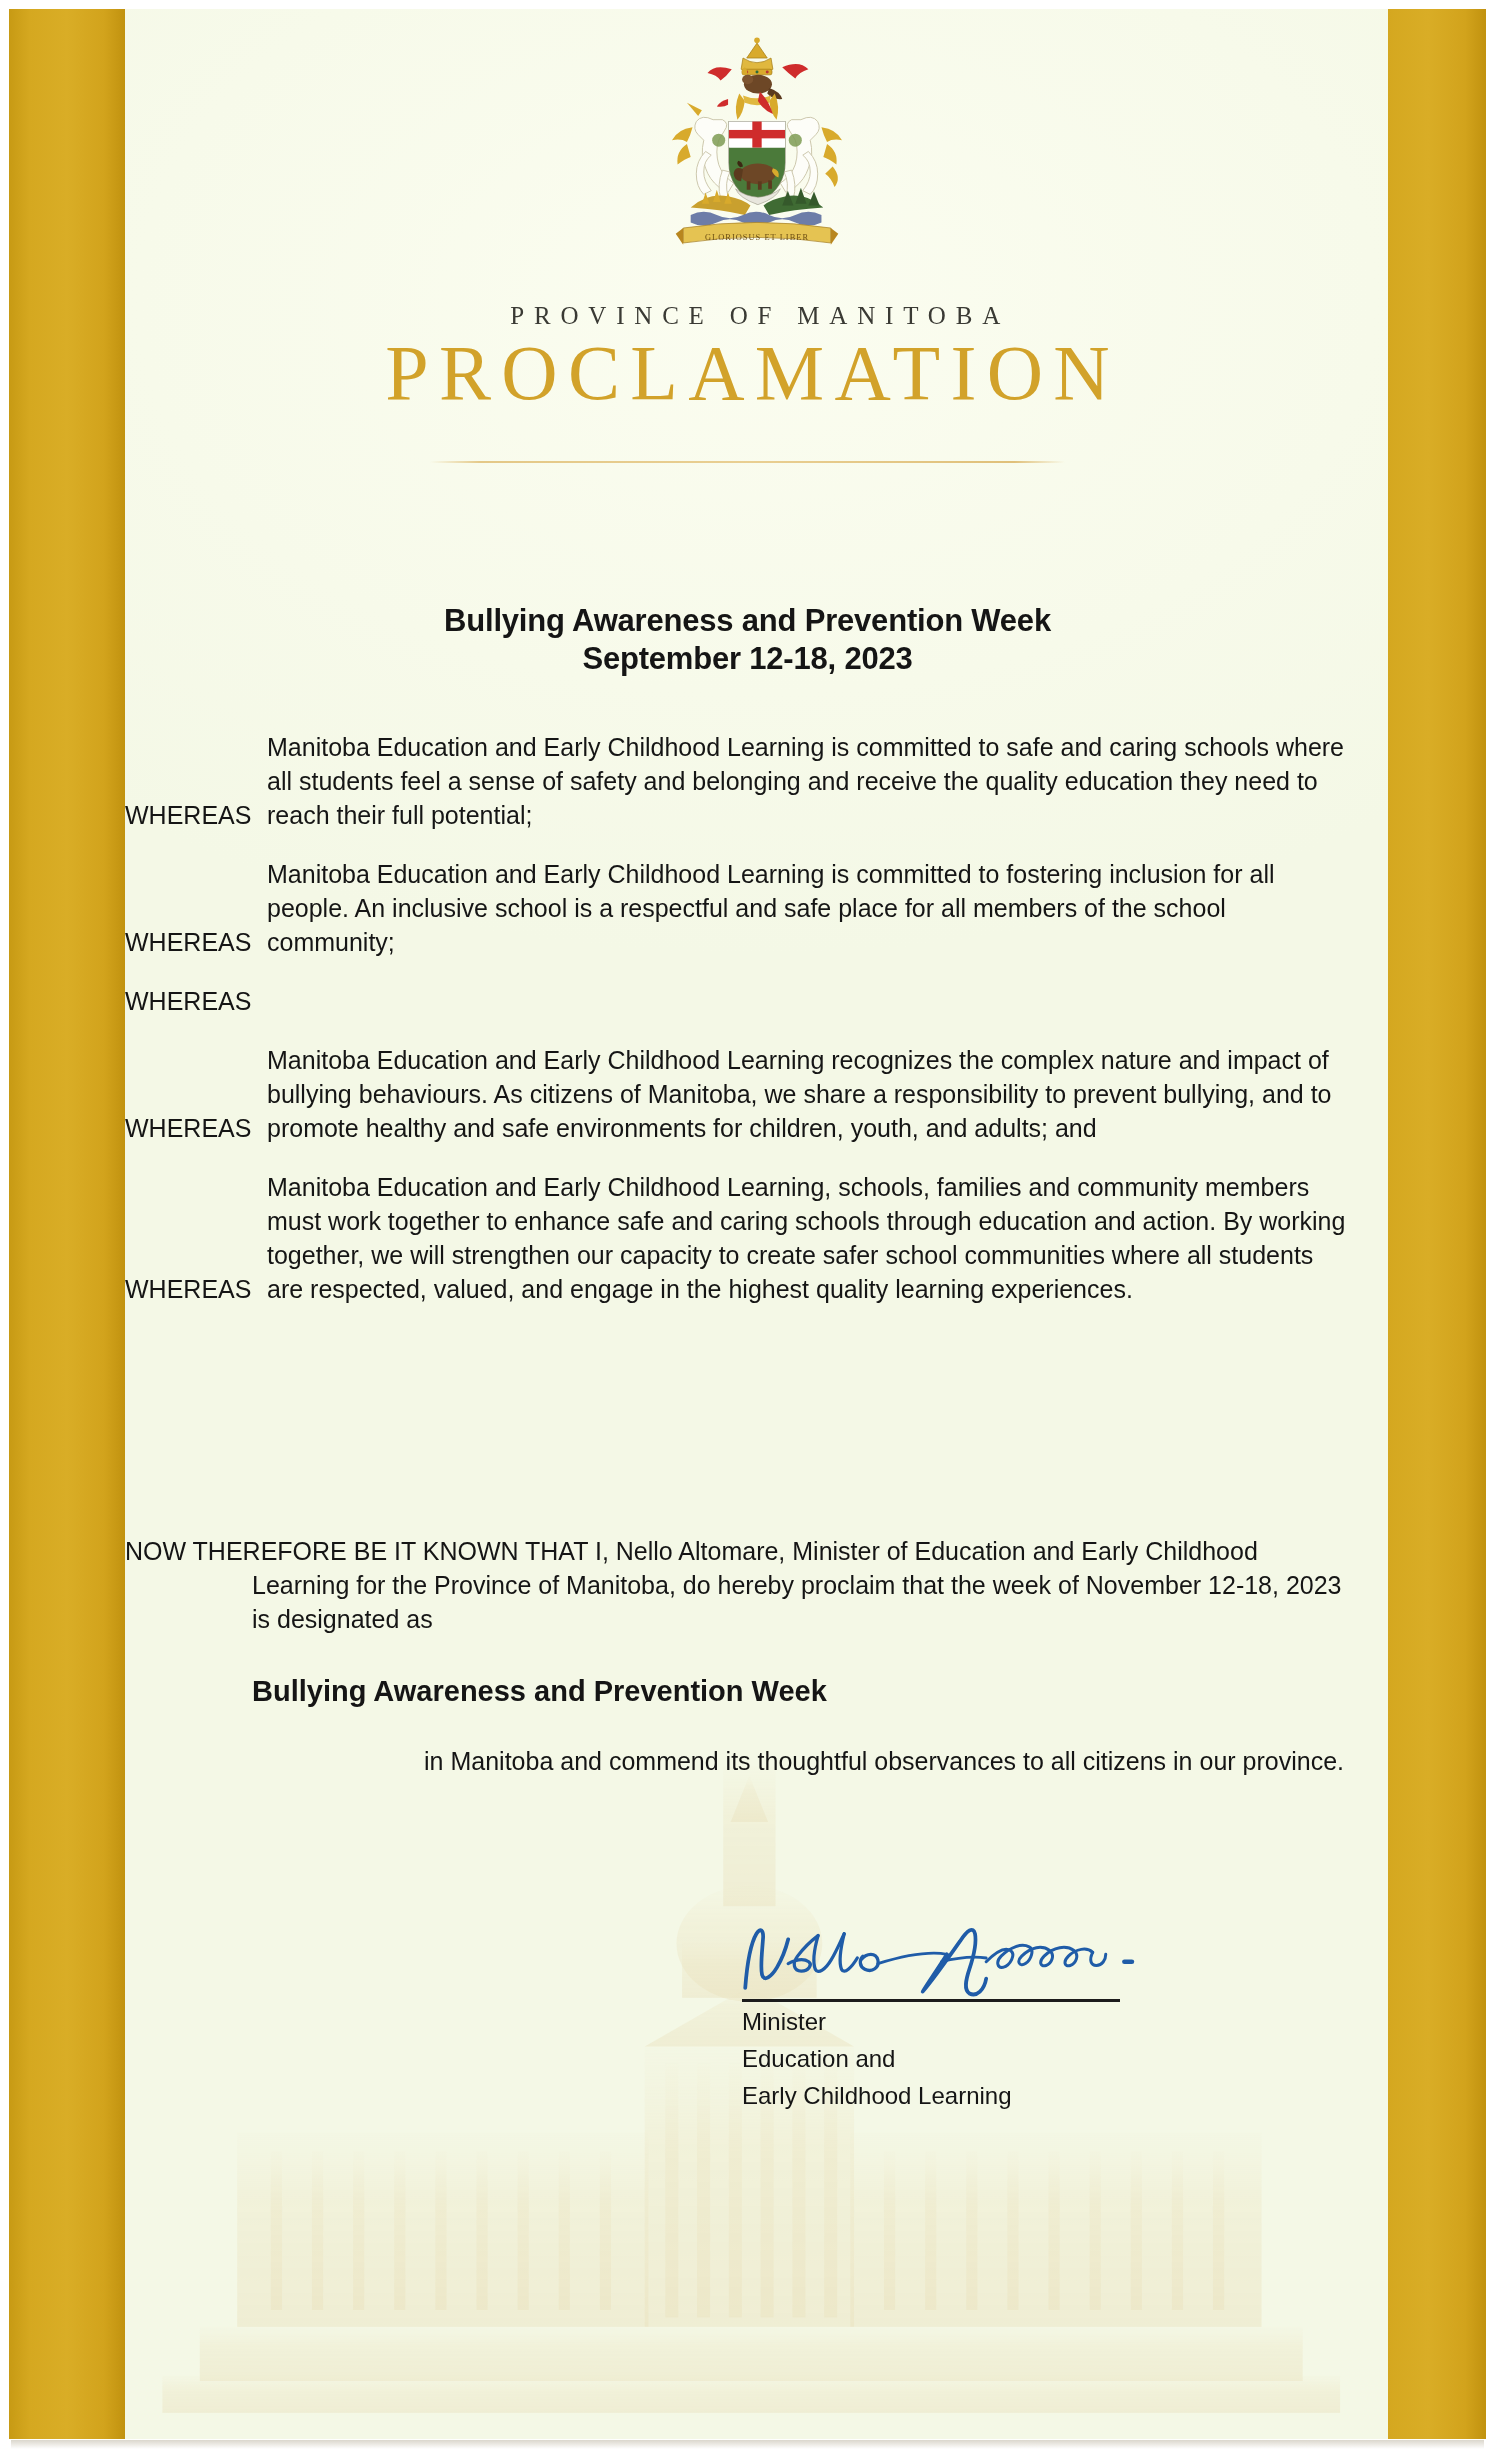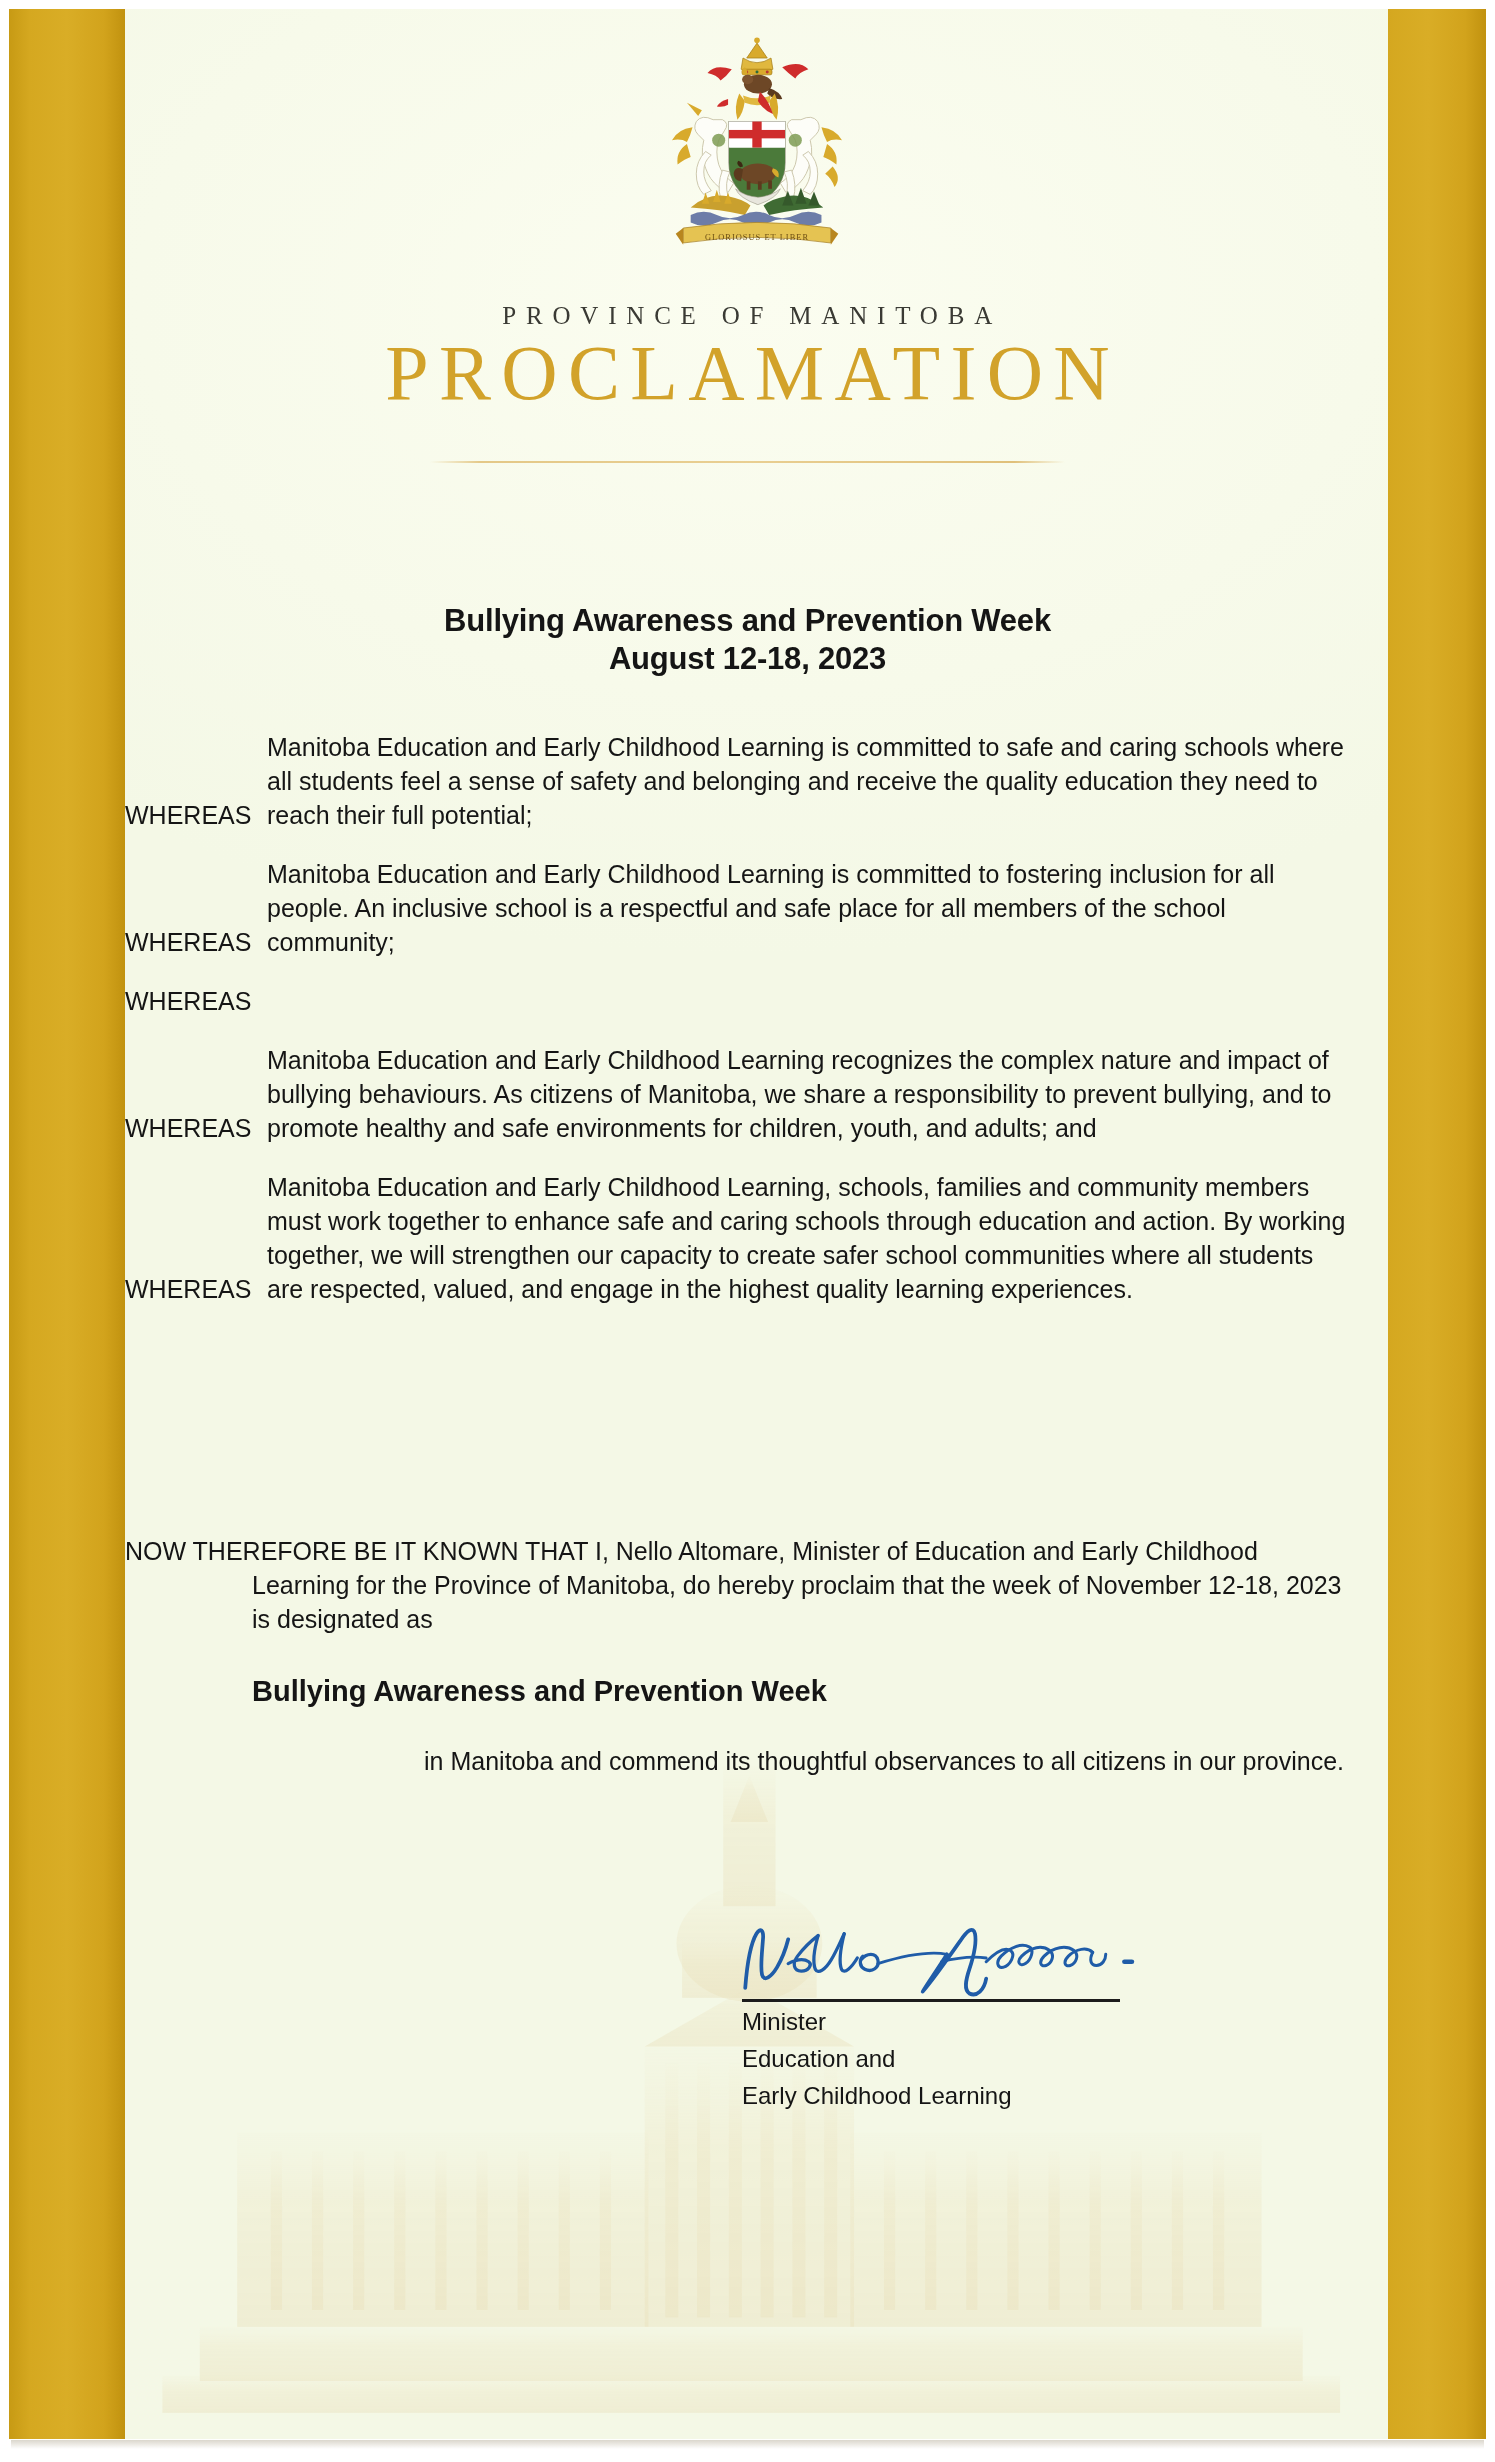--- a/index.html
+++ b/index.html
@@ -81,21 +81,21 @@
     transform: translateX(-50%);
     top: 20.6px;
     width: 215px;
     height: 241px;
   }
 
   
   #province-line {
     position: absolute;
     top: 293px;
-    left: 0;
+    left: 8px;
     width: 1245px;
     text-align: center;
     font-family: "Liberation Serif", serif;
     font-size: 25px;
     letter-spacing: 9.8px;
     color: #3a3a34;
     text-indent: 9.3px;
   }
   #proclamation-title {
     position: absolute;
@@ -392,21 +392,21 @@
     <div id="province-line">PROVINCE OF MANITOBA</div>
 
     <div id="proclamation-title">PROCLAMATION</div>
 
     <div id="title-rule"></div>
 
     <div id="content">
 
       <div class="subject-heading">
         <div>Bullying Awareness and Prevention Week</div>
-        <div>August 12-18, 2023</div>
+        <div>September 12-18, 2023</div>
       </div>
 
       <div class="clauses">
 
         <div class="clause">
           <div class="clause-label">WHEREAS</div>
           <div class="clause-text">Manitoba Education and Early Childhood Learning is committed to safe and caring schools where all students feel a sense of safety and belonging and receive the quality education they need to reach their full potential;</div>
         </div>
 
         <div class="clause">

